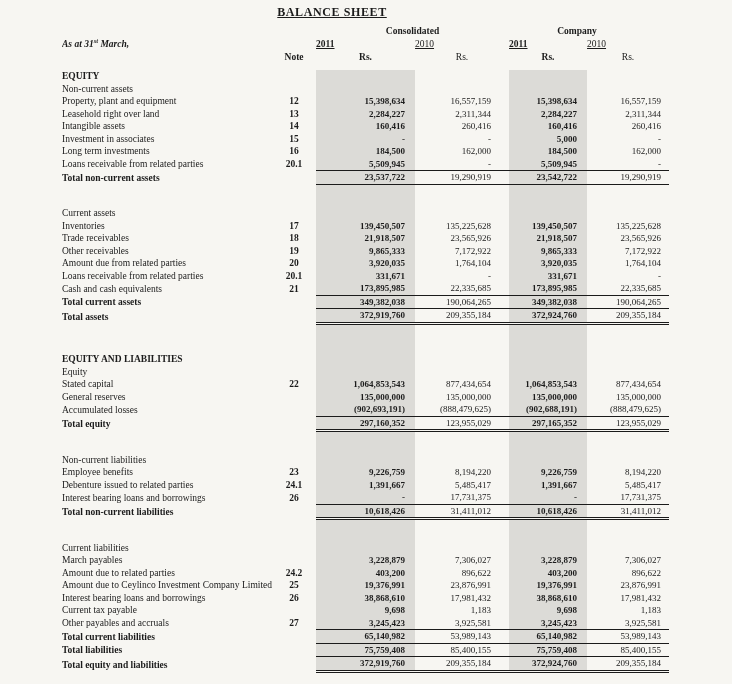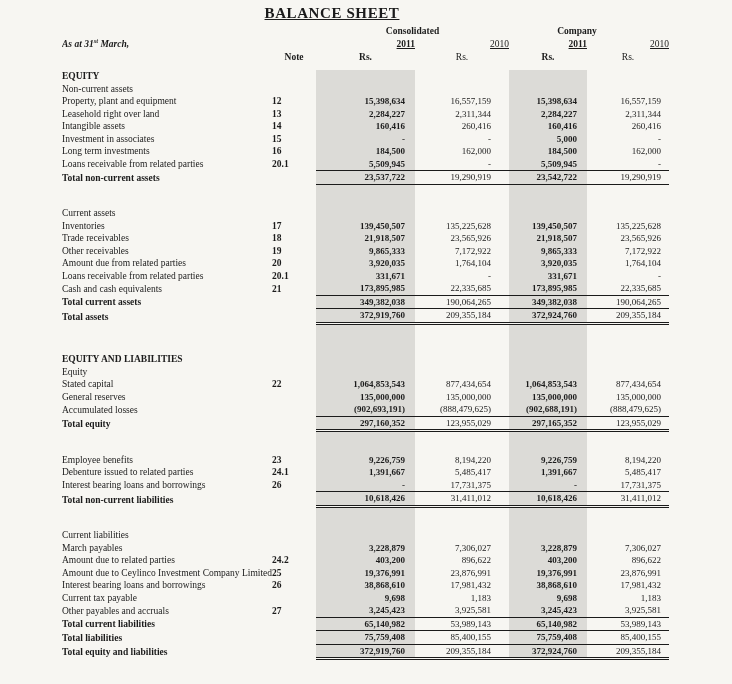--- a/index.html
+++ b/index.html
@@ -11,47 +11,47 @@
   html,body{margin:0;padding:0;}
   body{
     width:732px;height:684px;
     background:var(--pagebg);
     color:var(--ink);
     font-family:"Liberation Serif","DejaVu Serif",serif;
   }
   .page{position:relative;width:732px;height:684px;overflow:hidden;}
   .doc-title{
     position:absolute;top:5px;left:0;width:664px;
-    text-align:center;font-weight:bold;font-size:15px;
+    text-align:center;font-weight:bold;font-size:12px;
     text-decoration:underline;letter-spacing:.6px;
   }
   table.bs{
     position:absolute;top:25px;left:62px;
     border-collapse:collapse;table-layout:fixed;
     font-size:9.5px;
   }
   col.w-lbl{width:204px;}
   col.w-note{width:44px;}
   col.w-c1{width:99px;}
   col.w-c2{width:94px;}
   col.w-c3{width:78px;}
   col.w-c4{width:82px;}
   td{padding:0;height:12.5px;line-height:12.5px;vertical-align:bottom;overflow:hidden;white-space:nowrap;}
   td.lbl{text-align:left;}
-  td.note{font-weight:bold;}
+  td.note{text-align:center;font-weight:bold;}
   td.val{text-align:right;font-weight:bold;font-size:9px;}
   td.val.c1{padding-right:10px;background:var(--shade);}
   td.val.c2{padding-right:18px;font-weight:normal;}
   td.val.c3{padding-right:10px;background:var(--shade);}
   td.val.c4{padding-right:8px;font-weight:normal;}
   
   thead td{background:none !important;}
   tr.h-group td{font-weight:bold;text-align:center;height:13px;line-height:13px;}
   tr.h-group td.grp-company{padding-right:24px;}
-  tr.h-years td{height:13px;line-height:13px;text-align:right;}
+  tr.h-years td{height:13px;line-height:13px;text-align:left;}
   tr.h-years td.lbl{text-align:left;font-style:italic;font-weight:bold;}
   tr.h-years td.yr{text-decoration:underline;}
   tr.h-years td.yr.b{font-weight:bold;}
   tr.h-rs td{height:19px;line-height:12px;vertical-align:top;text-align:center;}
   tr.h-rs td.note{vertical-align:top;}
   tr.h-rs td.rs.b{font-weight:bold;}
   sup{font-size:6.5px;line-height:0;}
   tr.r-section td.lbl, tr.r-sub td.lbl{font-weight:bold;}
   tr.r-total td.lbl, tr.r-grand td.lbl{font-weight:bold;}
   tr.r-total td.val{border-top:1px solid var(--ink);border-bottom:1px solid var(--ink);}
@@ -309,20 +309,28 @@
           <td class="val c4">123,955,029</td>
         </tr>
         <tr class="r-spacer">
           <td class="lbl"></td>
           <td class="note"></td>
           <td class="val c1"></td>
           <td class="val c2"></td>
           <td class="val c3"></td>
           <td class="val c4"></td>
         </tr>
+        <tr class="r-subheader">
+          <td class="lbl">Non-current liabilities</td>
+          <td class="note"></td>
+          <td class="val c1"></td>
+          <td class="val c2"></td>
+          <td class="val c3"></td>
+          <td class="val c4"></td>
+        </tr>
         <tr class="r-item">
           <td class="lbl">Employee benefits</td>
           <td class="note">23</td>
           <td class="val c1">9,226,759</td>
           <td class="val c2">8,194,220</td>
           <td class="val c3">9,226,759</td>
           <td class="val c4">8,194,220</td>
         </tr>
         <tr class="r-item">
           <td class="lbl">Debenture issued to related parties</td>

